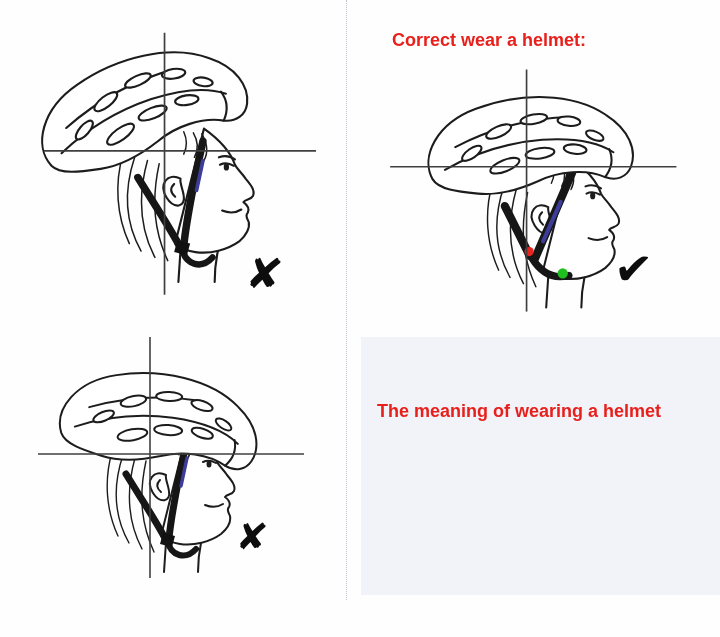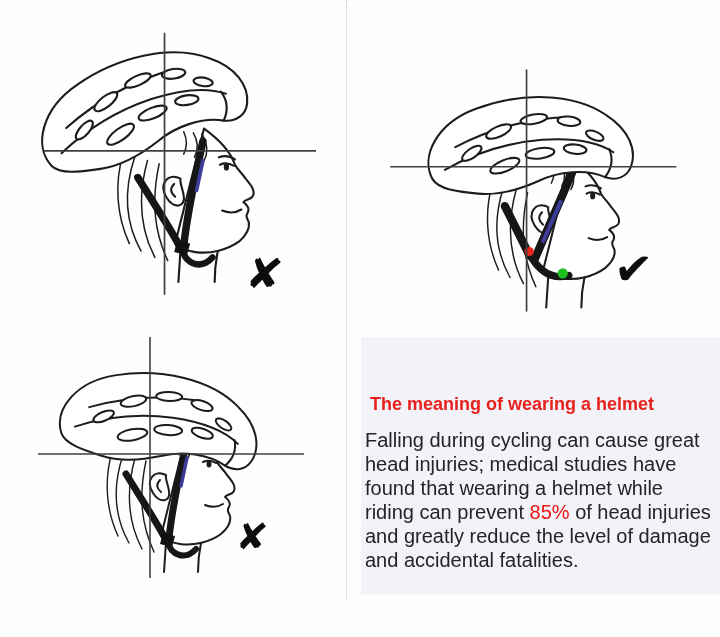--- a/index.html
+++ b/index.html
@@ -31,21 +31,21 @@
   }
   .label-wrong{
     position:absolute;left:47px;top:311px;
     font-size:18px;font-weight:bold;color:#101010;white-space:nowrap;
   }
   .panel{
     position:absolute;left:361px;top:337px;width:359px;height:258px;
     background:#f2f2f9;box-sizing:border-box;padding:52px 6px 0 4px;
   }
   .panel-heading{
-    font-size:18px;font-weight:bold;color:#e8201c;margin:5px;white-space:nowrap;
+    font-size:18px;font-weight:bold;color:#e8201c;margin:12px;white-space:nowrap;
   }
   .panel-para{
     margin:13px 0 0 0;width:352px;
     font-size:20px;line-height:24px;color:#242424;
   }
   .hl-red{color:#ee1512;}
 </style>
 </head>
 <body>
 
@@ -122,32 +122,32 @@
     <svg viewBox="0 0 300 260" preserveAspectRatio="none">
       <use href="#g-head"></use>
       <use href="#g-strap-loose"></use>
       <use href="#g-helmet" transform="rotate(12 150 150) translate(0 10)"></use>
       <line class="cross" x1="142" y1="9" x2="142" y2="250"></line>
       <line class="cross" x1="30" y1="126" x2="296" y2="126"></line>
     </svg>
   </div>
   <span class="mark mark-x2">✘</span>
 
+  <div class="heading-correct">Correct wear a helmet:</div>
 
   <div class="fig fig-tr">
     <svg viewBox="0 0 300 260" preserveAspectRatio="none">
       <use href="#g-head"></use>
       <use href="#g-strap-snug"></use>
       <use href="#g-helmet" transform="translate(0 4)"></use>
       <circle cx="139.5" cy="190" r="4.5" fill="#e8251f" stroke="none"></circle>
       <circle cx="172" cy="211" r="5" fill="#1fbf1f" stroke="none"></circle>
       <line class="cross" x1="137" y1="14" x2="137" y2="248"></line>
       <line class="cross" x1="5" y1="108" x2="282" y2="108"></line>
     </svg>
   </div>
   <span class="mark mark-check">✔</span>
 
   <div class="panel">
     <p class="panel-heading">The meaning of wearing a helmet</p>
-    <p class="panel-para"><span>Falling during cycling can cause great head injuries; medical studies have found that wearing a helmet while riding can prevent </span><span class="hl-red">85%</span><span> of head injuries and greatly reduce the level of damage and accidental fatalities.</span></p>
   </div>
 
 </div>
 
 </body></html>

